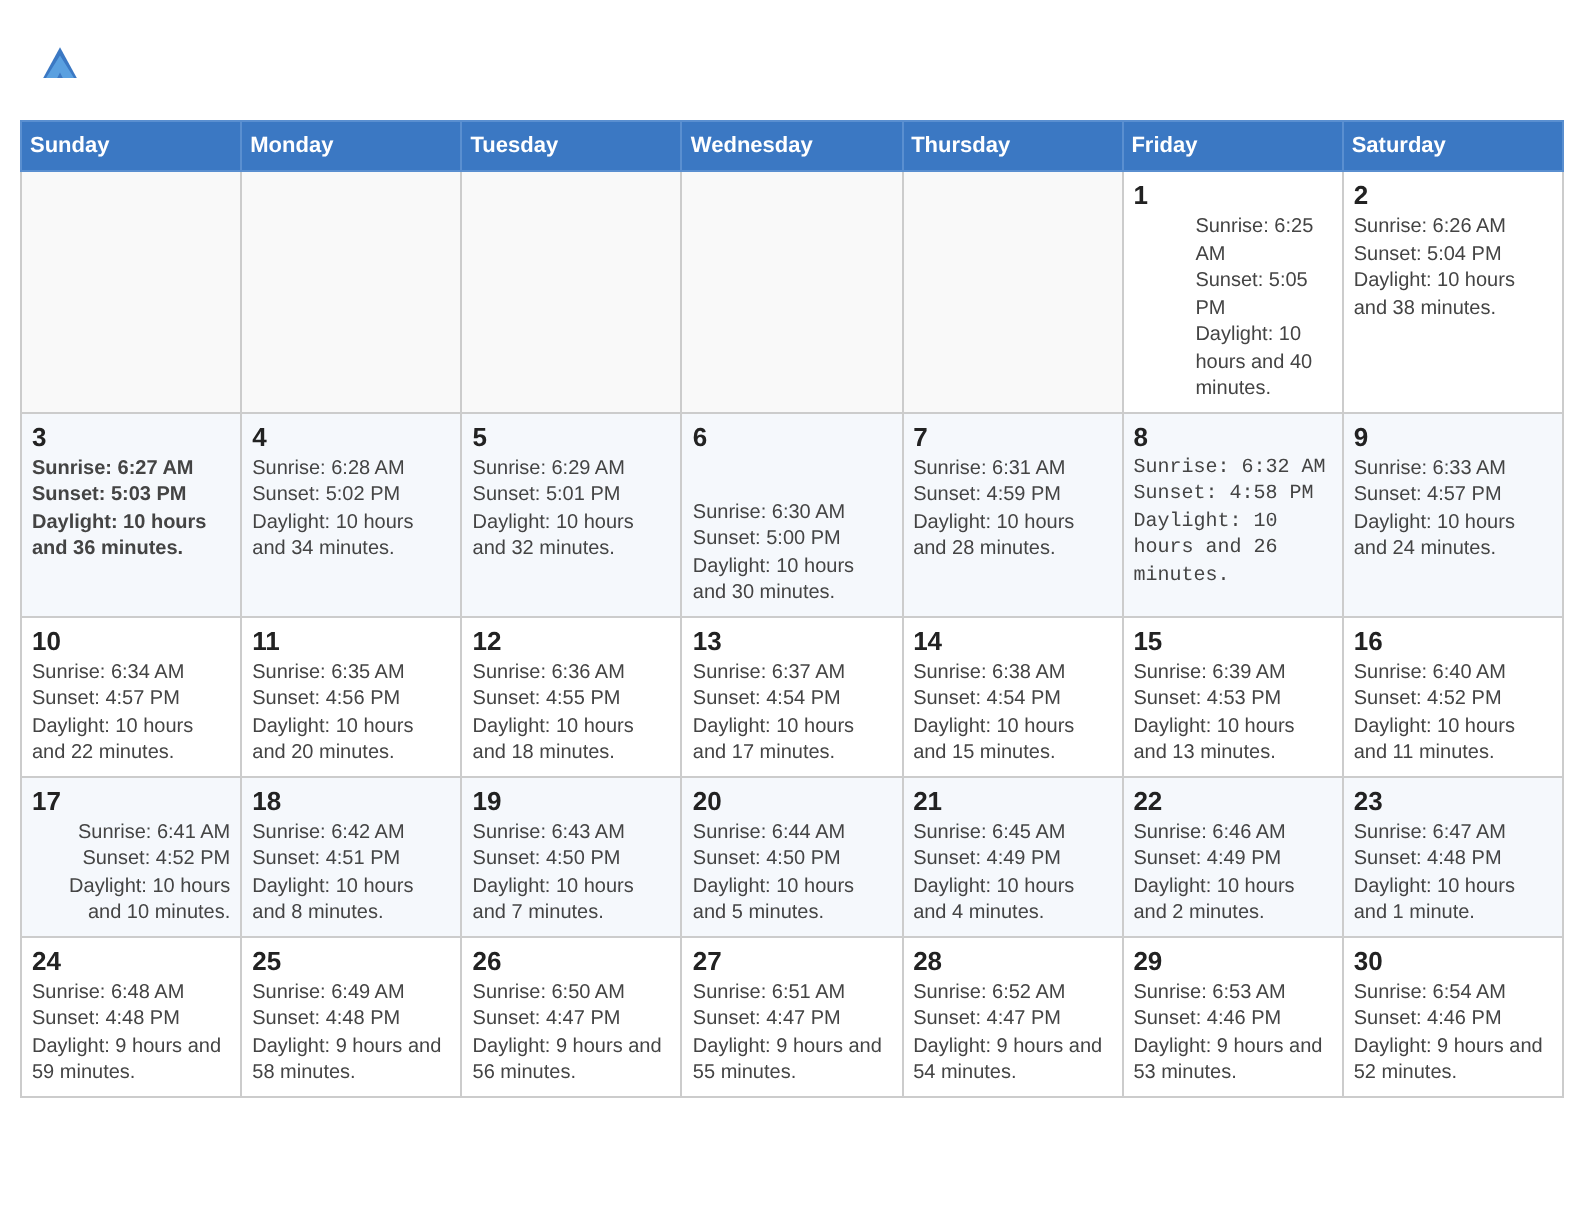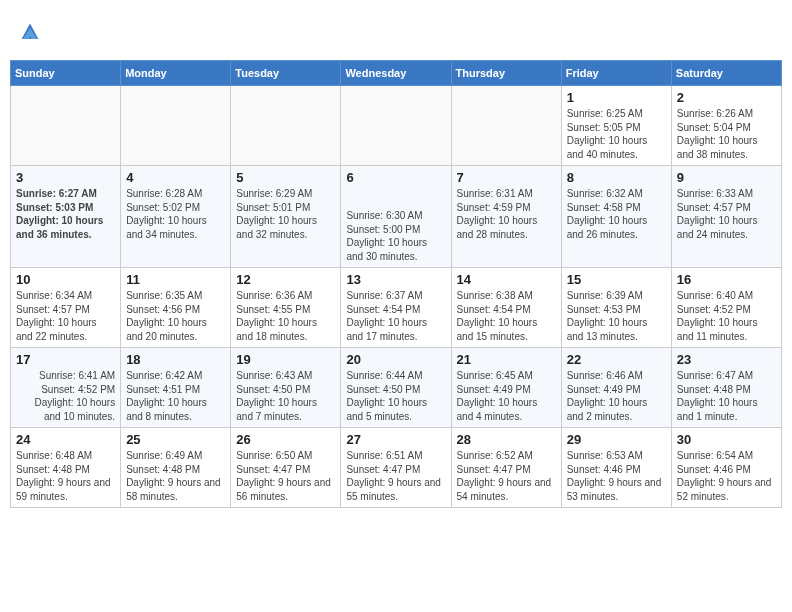--- a/index.html
+++ b/index.html
@@ -127,21 +127,21 @@
   </thead>
   <tbody id="calendar-body">
   <tr>
         <td class="empty"></td>
         <td class="empty"></td>
         <td class="empty"></td>
         <td class="empty"></td>
         <td class="empty"></td>
         <td>
           <span class="day-number">1</span>
-          <div class="day-info" style="white-space: pre-line;">Sunrise: 6:25 AM
+          <div class="day-info" style="white-space: pre-line; margin-left: 31px;">Sunrise: 6:25 AM
 Sunset: 5:05 PM
 Daylight: 10 hours and 40 minutes.</div>
         </td>
         <td>
           <span class="day-number">2</span>
           <div class="day-info" style="white-space: pre-line;">Sunrise: 6:26 AM
 Sunset: 5:04 PM
 Daylight: 10 hours and 38 minutes.</div>
         </td>
       </tr>
@@ -171,21 +171,21 @@
 Daylight: 10 hours and 30 minutes.</div>
         </td>
         <td>
           <span class="day-number">7</span>
           <div class="day-info" style="white-space: pre-line;">Sunrise: 6:31 AM
 Sunset: 4:59 PM
 Daylight: 10 hours and 28 minutes.</div>
         </td>
         <td>
           <span class="day-number">8</span>
-          <div class="day-info" style="white-space: pre-line;">Sunrise: 6:32 AM
+          <div class="day-info" style="white-space: pre-line; font-family: Liberation Mono, monospace;">Sunrise: 6:32 AM
 Sunset: 4:58 PM
 Daylight: 10 hours and 26 minutes.</div>
         </td>
         <td>
           <span class="day-number">9</span>
           <div class="day-info" style="white-space: pre-line;">Sunrise: 6:33 AM
 Sunset: 4:57 PM
 Daylight: 10 hours and 24 minutes.</div>
         </td>
       </tr>

